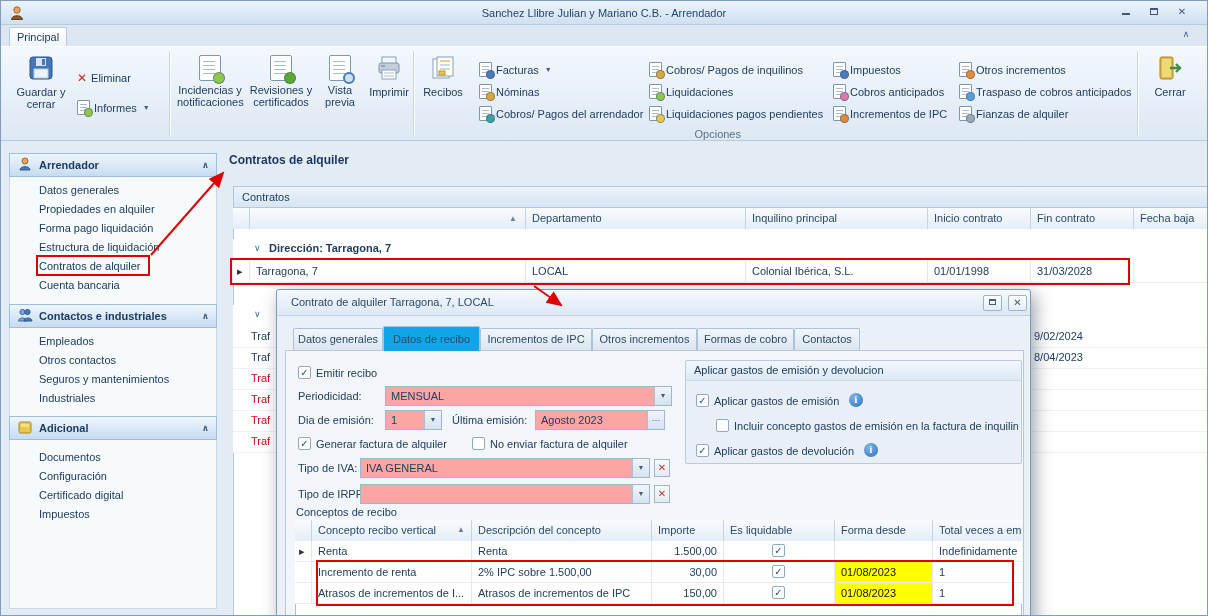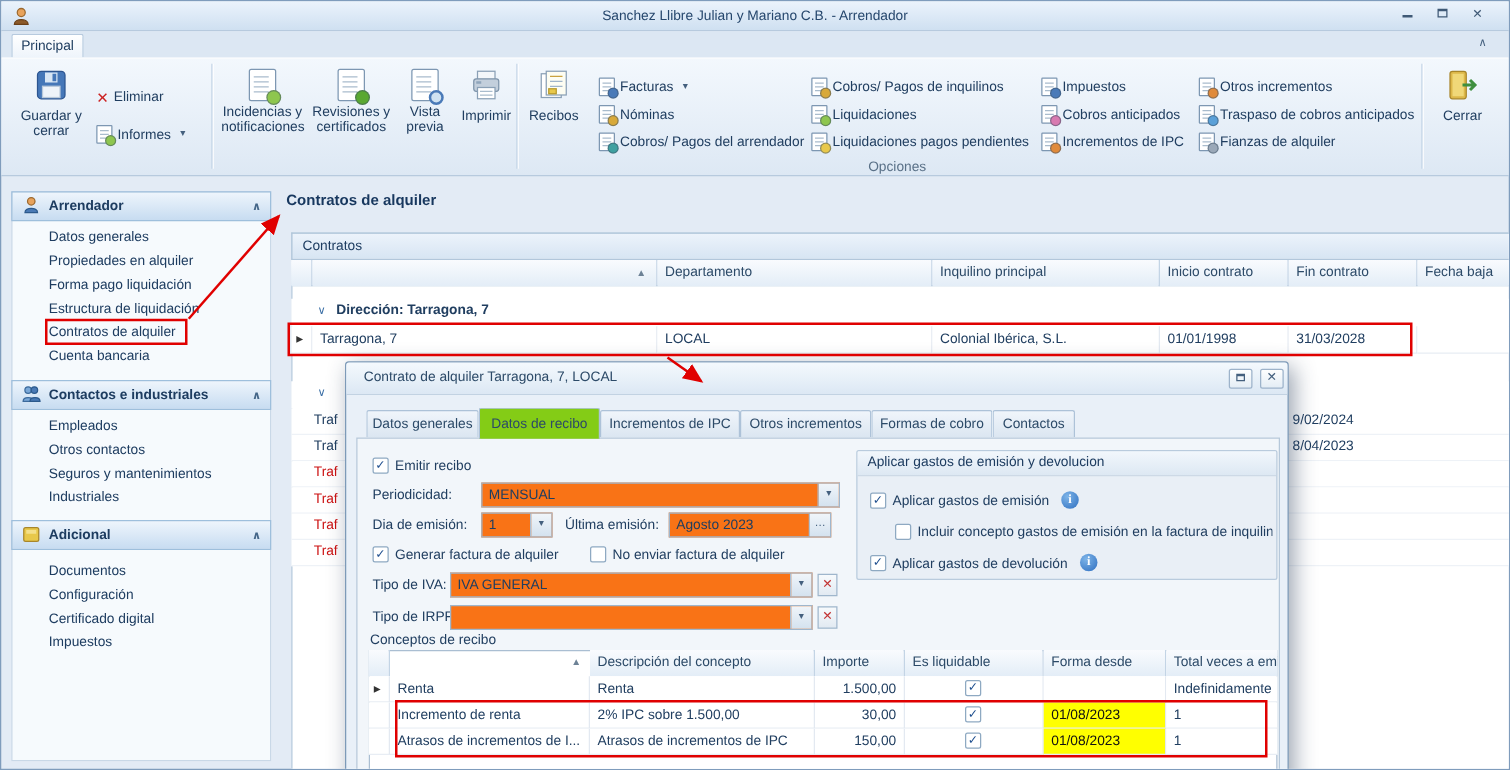--- a/index.html
+++ b/index.html
@@ -35,25 +35,25 @@
 .ghead{background:linear-gradient(#f9fbfe,#e3edf7);border-bottom:1px solid #b6c9dc;border-top:1px solid #e8f0f8}
 .gh{position:absolute;height:21px;line-height:20px;padding-left:6px;border-right:1px solid #c3d4e5;color:#2c4a68;white-space:nowrap;overflow:hidden;background:linear-gradient(#f9fbfe,#e3edf7)}
 .gcell{position:absolute;height:21px;line-height:20px;padding-left:6px;border-right:1px solid #e3e9f1;border-bottom:1px solid #e8edf4;white-space:nowrap;overflow:hidden;background:#fff}
 .sortup{font-size:8px;color:#6d8296}
 .grow-chev{color:#3a6ea5;font-size:9px}
 
 #dialog{left:275px;top:288px;width:755px;height:340px;background:#e9f0f8;border:1px solid #7d9ab8;border-radius:3px 3px 0 0;box-shadow:4px 5px 18px rgba(30,50,80,.45);z-index:30}
 #dlg-title{left:0;top:0;width:753px;height:26px;background:linear-gradient(#f4f9fd,#dce8f4);border-bottom:1px solid #c2d2e2;line-height:25px;padding-left:14px;color:#2c4a68;border-radius:3px 3px 0 0}
 .dlgbtn{top:5px;width:19px;height:16px;background:linear-gradient(#fdfefe,#e4edf5);border:1px solid #9db3ca;border-radius:2px;text-align:center;line-height:13px;font-size:9px;color:#44607e;cursor:pointer}
 .tab{position:absolute;top:38px;height:22px;background:linear-gradient(#f0f5fb,#dbe6f1);border:1px solid #adc2d8;border-bottom:none;border-radius:2px 2px 0 0;text-align:center;line-height:21px;color:#2c4a68;cursor:pointer;white-space:nowrap}
-.tab.active{top:36px;height:25px;background:#84cc16;line-height:24px;z-index:2}
+.tab.active{top:36px;height:25px;background:#0ea5e9;line-height:24px;z-index:2}
 #dlg-page{left:8px;top:60px;width:739px;height:280px;background:#f2f6fa;border:1px solid #b6c8da}
 .cb{position:absolute;width:13px;height:13px;background:#fff;border:1px solid #8ea9c2;border-radius:2px;text-align:center;line-height:11px;font-size:10px;color:#1e4e8e;font-weight:bold;cursor:pointer}
 .cb.checked::after{content:"✓"}
-.field{position:absolute;background:#f97316;border:1px solid #9fb6cc;height:20px;line-height:18px;padding-left:5px;white-space:nowrap;cursor:text}
+.field{position:absolute;background:#fca5a5;border:1px solid #9fb6cc;height:20px;line-height:18px;padding-left:5px;white-space:nowrap;cursor:text}
 .fieldbtn{position:absolute;right:0;top:0;width:17px;height:18px;background:linear-gradient(#f0f5fa,#d4e2ef);border-left:1px solid #aabfd4;text-align:center;line-height:17px;font-size:7px;color:#44607e;cursor:pointer}
 .xbtn{position:absolute;width:16px;height:18px;background:linear-gradient(#f7fafc,#e2eaf2);border:1px solid #9fb6cc;text-align:center;line-height:16px;color:#c23333;font-weight:bold;font-size:10px;cursor:pointer}
 .info{position:absolute;width:14px;height:14px;border-radius:50%;background:radial-gradient(circle at 35% 30%,#7db4e8,#2f6fc0);color:#fff;text-align:center;line-height:14px;font-size:10px;font-weight:bold;font-family:"Liberation Serif","DejaVu Serif",serif;cursor:pointer}
 .redbox{border:2px solid #e00000;z-index:45;pointer-events:none}
 .yellowcell{background:#ffff00 !important}
 .redtext{color:#cc1111}
 </style>
 </head>
 <body>
 
@@ -413,20 +413,21 @@
       <span class="ab nw" style="left:48px;top:59px;width:284px">Incluir concepto gastos de emisión en la factura de inquilino</span>
       <span class="cb checked" style="left:10px;top:83px"></span>
       <span class="ab" style="left:28px;top:84px">Aplicar gastos de devolución</span>
       <span class="info" style="left:178px;top:82px">i</span>
     </div>
 
     <span class="ab" style="left:19px;top:216px">Conceptos de recibo</span>
 
     <div class="ab" style="left:18px;top:230px;width:727px;height:110px;background:#fff;border:1px solid #aabed2"></div>
     <div class="ab gh" style="left:18px;top:230px;width:17px"></div>
+    <div class="ab gh" style="left:35px;top:230px;width:160px">Concepto recibo vertical</div>
     <span class="ab sortup" style="left:180px;top:235px;z-index:2">▲</span>
     <div class="ab gh" style="left:195px;top:230px;width:180px">Descripción del concepto</div>
     <div class="ab gh" style="left:375px;top:230px;width:72px">Importe</div>
     <div class="ab gh" style="left:447px;top:230px;width:111px">Es liquidable</div>
     <div class="ab gh" style="left:558px;top:230px;width:98px">Forma desde</div>
     <div class="ab gh" style="left:656px;top:230px;width:89px;border-right:none">Total veces a emit</div>
 
     <div class="ab gcell" style="left:18px;top:251px;width:17px;padding-left:4px;color:#333">▸</div>
     <div class="ab gcell" style="left:35px;top:251px;width:160px">Renta</div>
     <div class="ab gcell" style="left:195px;top:251px;width:180px">Renta</div>

